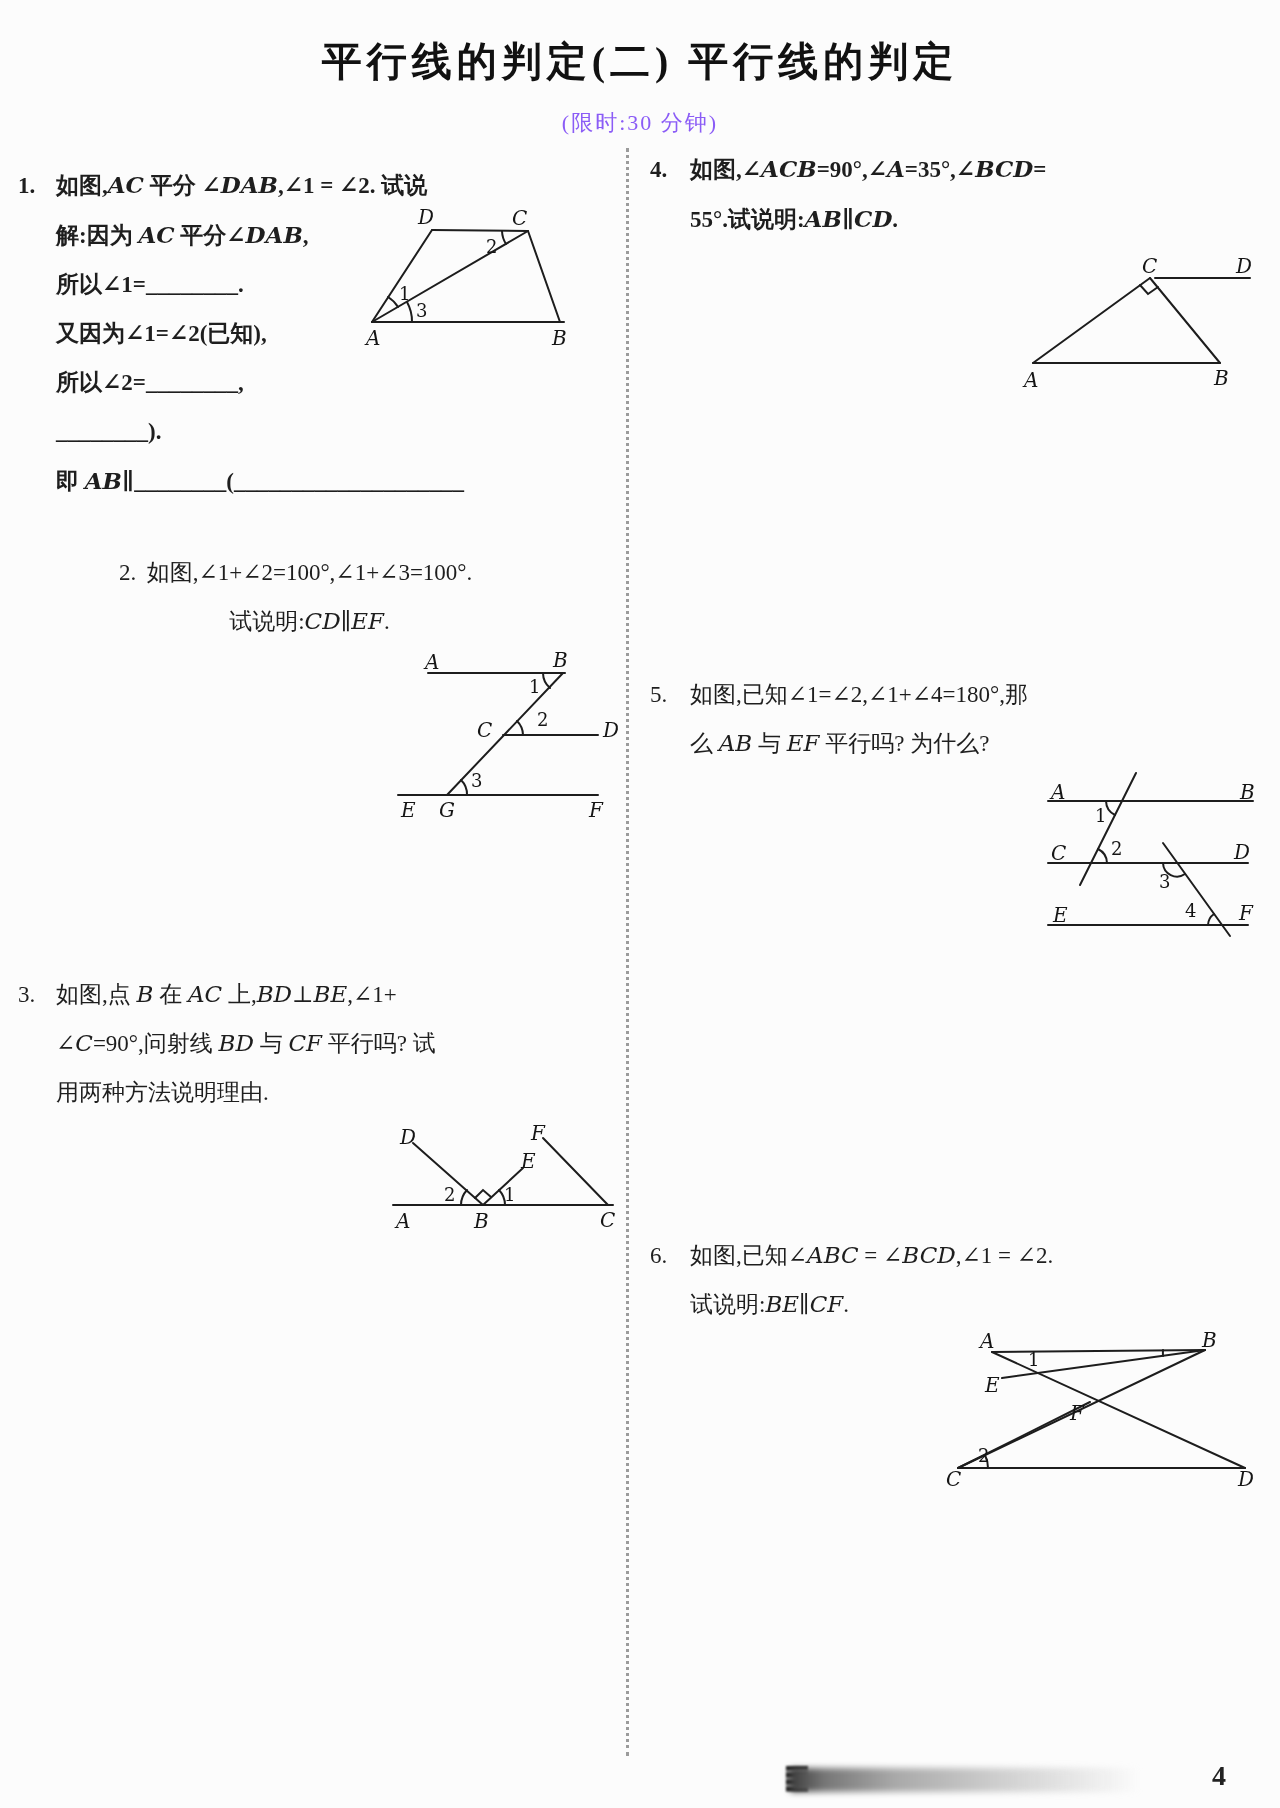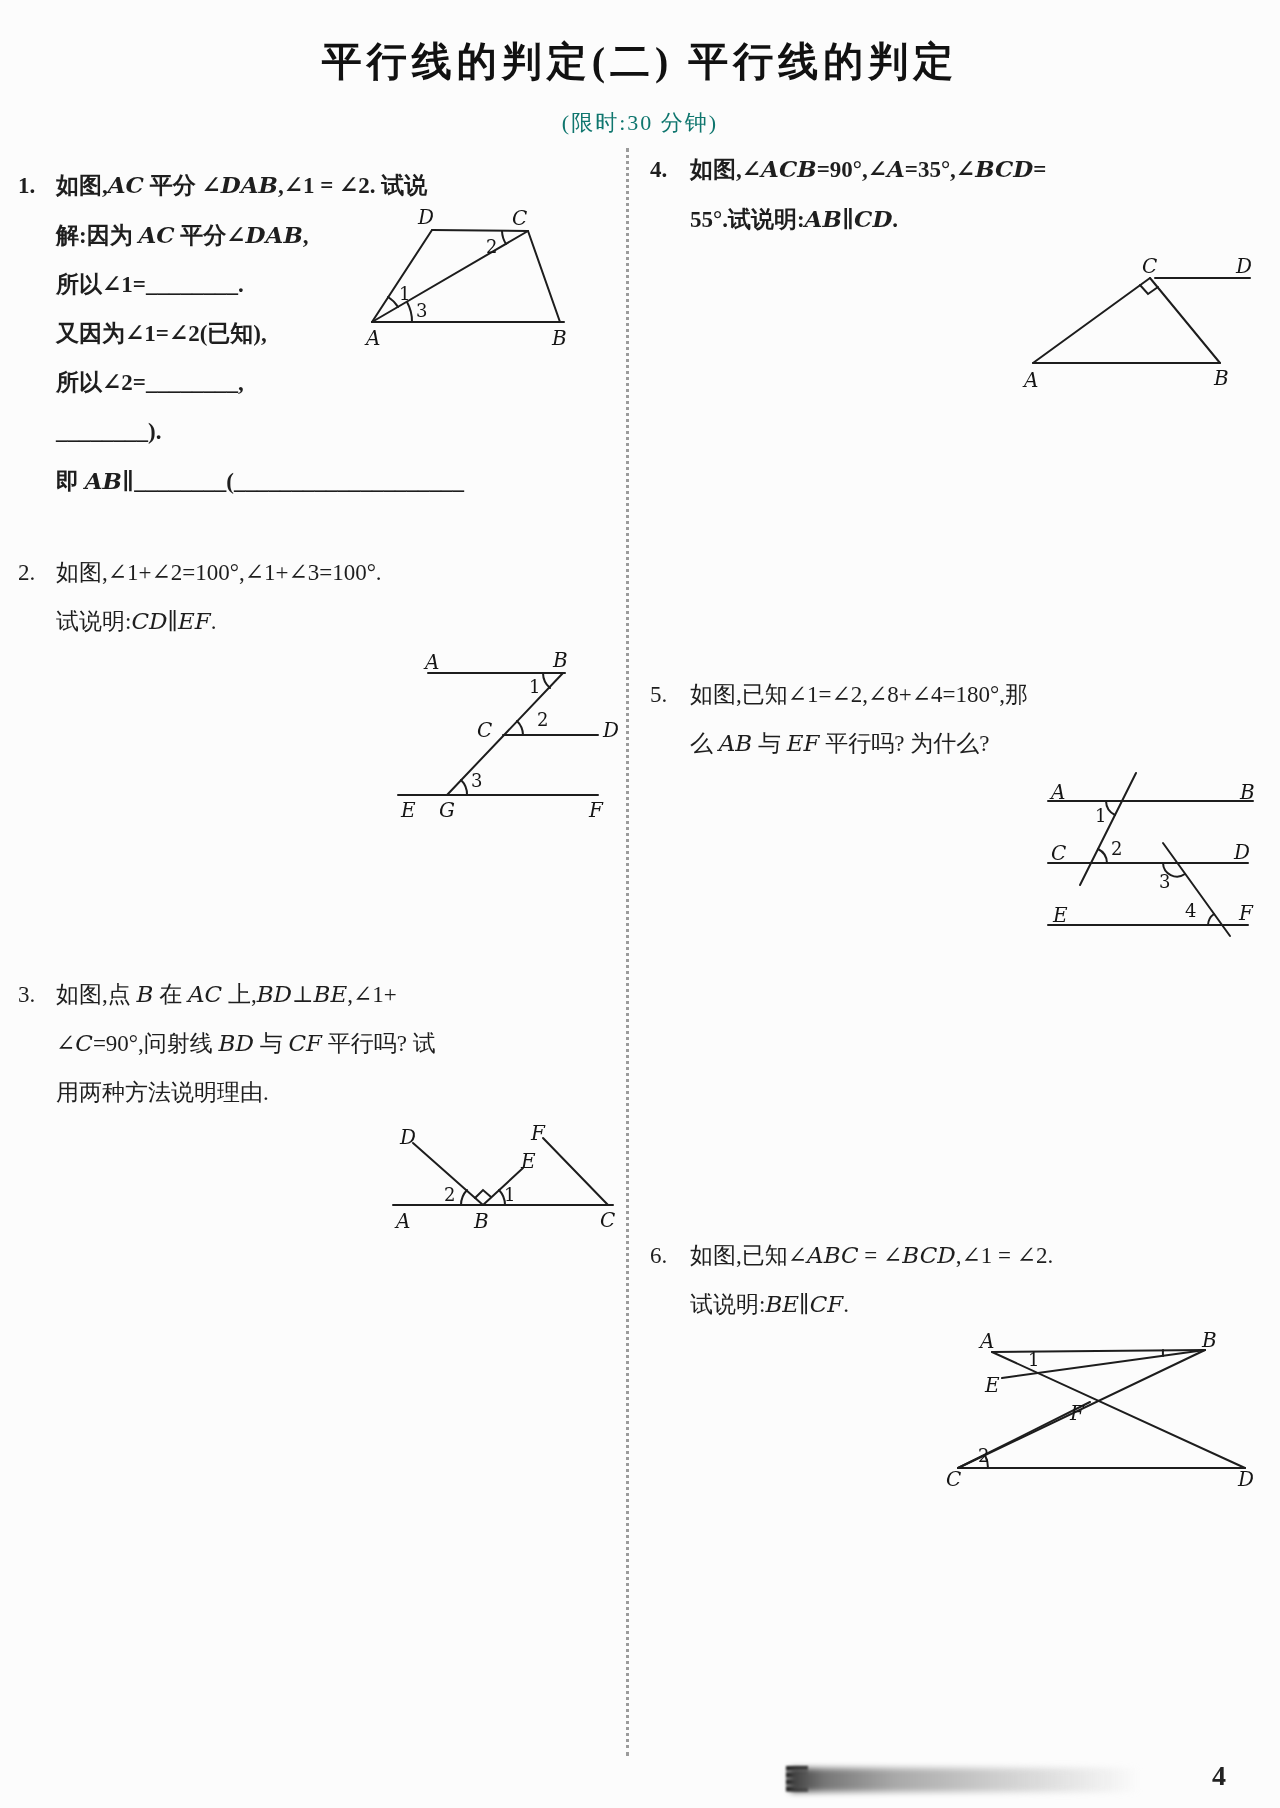--- a/index.html
+++ b/index.html
@@ -8,21 +8,21 @@
     background:#fcfcfc;
     font-family:"Liberation Serif","DejaVu Serif",serif;
     color:#1e1e1e;overflow:hidden;
   }
   .page-title{
     position:absolute;left:0;top:34px;width:1280px;text-align:center;
     font-size:40px;font-weight:bold;letter-spacing:5px;color:#111;
   }
   .subtitle{
     position:absolute;left:0;top:108px;width:1280px;text-align:center;
-    font-size:22px;letter-spacing:2px;color:#0f766e;
+    font-size:22px;letter-spacing:2px;color:#8b5cf6;
   }
   .divider{
     position:absolute;left:626px;top:148px;height:1608px;width:0;
     border-left:3px dotted #9b9b9b;
   }
   .prob{position:absolute;font-size:23px;line-height:49px;}
   .prob .pl{padding-left:38px;white-space:nowrap;}
   .prob .pl.first{padding-left:0;}
   .pnum{display:inline-block;width:38px;}
   .rcol .pl{padding-left:40px;}
@@ -84,21 +84,21 @@
   </svg>
   <span class="vlbl" style="left:60px;top:24px">D</span>
   <span class="vlbl" style="left:154px;top:25px">C</span>
   <span class="vlbl" style="left:8px;top:145px">A</span>
   <span class="vlbl" style="left:194px;top:145px">B</span>
   <span class="albl" style="left:41px;top:102px">1</span>
   <span class="albl" style="left:128px;top:55px">2</span>
   <span class="albl" style="left:58px;top:119px">3</span>
 </div>
 
-<div class="prob" style="left:18px;top:548px;width:545px;">
+<div class="prob" style="left:18px;top:548px;width:545px;text-align:center;">
   <div class="pl first"><span class="pnum">2.</span><span class="mathline">如图,∠1+∠2=100°,∠1+∠3=100°.</span></div>
   <div class="pl mathline">试说明:<i>CD</i>∥<i>EF</i>.</div>
 </div>
 
 <div class="fig" style="left:393px;top:648px;width:230px;height:170px;">
   <svg width="230" height="170" viewBox="0 0 230 170">
     <path d="M35 25 L172 25"></path>
     <path d="M170 25 L54 147"></path>
     <path d="M110 87 L205 87"></path>
     <path d="M5 147 L205 147"></path>
@@ -157,21 +157,21 @@
     <path d="M142 28 L212 113"></path>
     <path d="M132 35 L140 44 L150 37"></path>
   </svg>
   <span class="vlbl" style="left:134px;top:6px">C</span>
   <span class="vlbl" style="left:228px;top:6px">D</span>
   <span class="vlbl" style="left:16px;top:120px">A</span>
   <span class="vlbl" style="left:206px;top:118px">B</span>
 </div>
 
 <div class="prob rcol" style="left:650px;top:670px;width:600px;">
-  <div class="pl first"><span class="pnum">5.</span><span class="mathline">如图,已知∠1=∠2,∠8+∠4=180°,那</span></div>
+  <div class="pl first"><span class="pnum">5.</span><span class="mathline">如图,已知∠1=∠2,∠1+∠4=180°,那</span></div>
   <div class="pl mathline">么 <i>AB</i> 与 <i>EF</i> 平行吗? 为什么?</div>
 </div>
 
 <div class="fig" style="left:1038px;top:763px;width:225px;height:180px;">
   <svg width="225" height="180" viewBox="0 0 225 180">
     <path d="M10 38 L215 38"></path>
     <path d="M10 100 L210 100"></path>
     <path d="M10 162 L210 162"></path>
     <path d="M98 10 L42 122"></path>
     <path d="M125 80 L192 173"></path>

